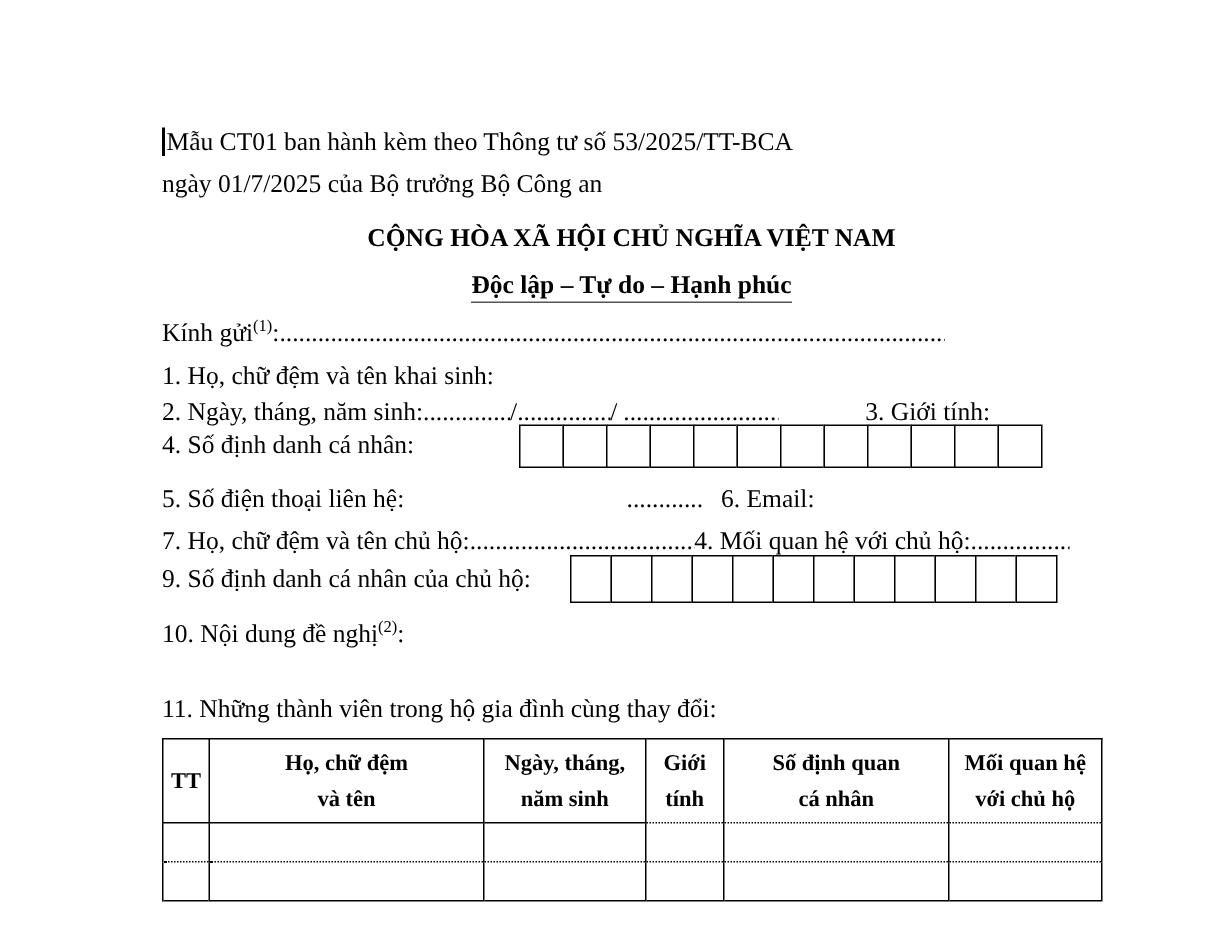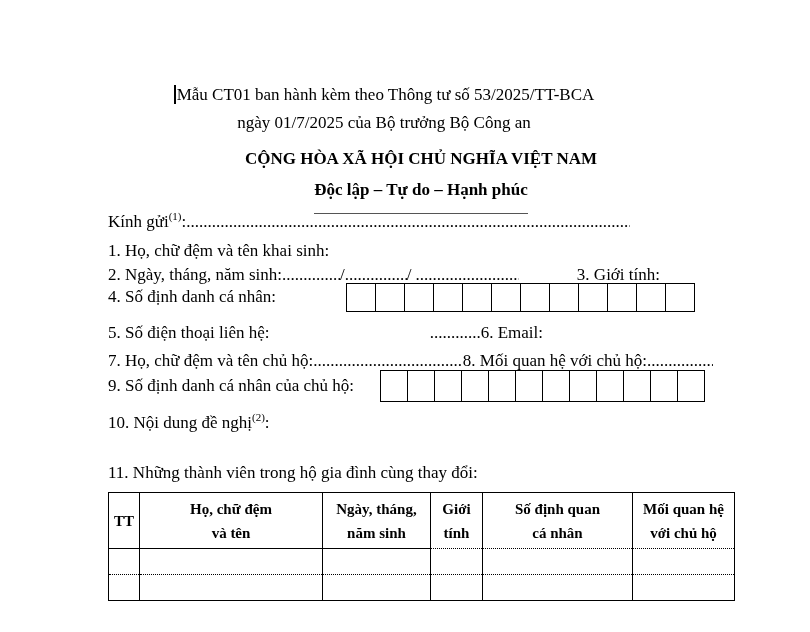--- a/index.html
+++ b/index.html
@@ -3,28 +3,28 @@
 <meta charset="utf-8">
 <style>
   * { margin:0; padding:0; box-sizing:content-box; }
   html,body { width:810px; height:632px; overflow:hidden; background:#fff; }
   body {
     font-family:"Liberation Serif","DejaVu Serif",serif;
     font-size:17px; line-height:20px; color:#000;
   }
   .content { padding-left:108px; padding-right:76px; }
 
-  .meta-block { margin-top:85px; margin-right:74px; text-align:center; }
+  .meta-block { margin-top:85px; margin-right:74px; text-align:left; }
   .meta-line2 { margin-top:8px; }
   .cursor { display:inline-block; width:2px; height:19px; background:#000; vertical-align:-4px; margin-right:1px; }
 
   .title-block { text-align:center; }
   .nat-title { margin-top:16px; font-weight:bold; }
   .motto { margin-top:11px; font-weight:bold; }
-  .motto .u { border-bottom:1px solid #555; padding-bottom:14px; }
+  .motto .u { border-bottom:1px solid #555; padding-bottom:2px; }
   .form-title { margin-top:10px; font-weight:bold; }
 
   sup { font-size:11px; line-height:0; }
 
   .flexline { display:flex; align-items:baseline; white-space:nowrap; }
   .lbl { flex:0 0 auto; }
   .dfill { flex:1 1 auto; min-width:0; overflow:hidden; }
   .dfix { flex:0 0 auto; overflow:hidden; display:inline-block; }
   .spacer { flex:1 1 auto; }
 
@@ -36,21 +36,21 @@
 
   .row-f4 { margin-top:-3px; height:30px; display:flex; align-items:center; }
   .row-f9 { margin-top:-1px; height:32px; display:flex; align-items:center; }
   .boxes { display:flex; margin-left:auto; }
   .row-f4 .boxes { margin-right:39px; }
   .row-f9 .boxes { margin-right:29px; }
   .box { width:30.5px; height:29px; border:1.5px solid #000; box-sizing:border-box; margin-left:-1.5px; background:#fff; }
   .box:first-child { margin-left:0; }
   .row-f9 .box { width:28.5px; height:32px; }
 
-  .line-f5 { margin-top:11px; margin-right:191px; }
+  .line-f5 { margin-top:11px; margin-right:191px;gap:12px; }
   .line-f7 { margin-top:8px; margin-right:21px; }
   .line-f10 { margin-top:11px; }
   .line-f11 { margin-top:30px; }
 
   table.members { margin-top:9px; width:626px; border-collapse:collapse; table-layout:fixed; border:1.5px solid #000; }
   .members th, .members td { border-left:1.5px solid #000; border-right:1.5px solid #000; padding:0 2px; }
   .members th {
     height:55px; font-size:15px; line-height:24px; font-weight:bold;
     text-align:center; vertical-align:middle; border-top:1.5px solid #000;
   }
@@ -112,21 +112,21 @@
   <div class="flexline line-f5">
     <span class="lbl">5. Số điện thoại liên hệ:</span>
       <span class="spacer"></span>
       <span class="dfix">............</span>
       <span class="lbl">6. Email:</span>
   </div>
 
   <div class="flexline line-f7">
     <span class="lbl">7. Họ, chữ đệm và tên chủ hộ:</span>
       <span class="dfill">........................................</span>
-      <span class="lbl">8. Mối quan hệ với chủ hộ:</span>
+      <span class="lbl">4. Mối quan hệ với chủ hộ:</span>
       <span class="dfix dw66">........................</span>
   </div>
 
   <div class="row-f9">
     <span class="lbl">9. Số định danh cá nhân của chủ hộ:</span>
     <span class="boxes">
         <span class="box"></span>
         <span class="box"></span>
         <span class="box"></span>
         <span class="box"></span>

